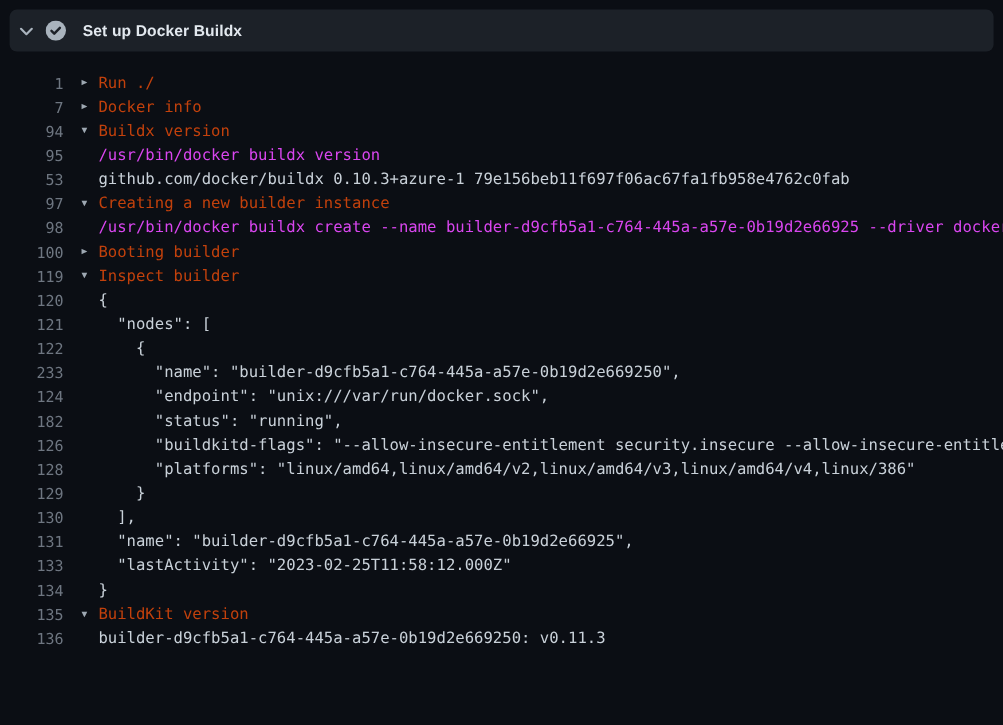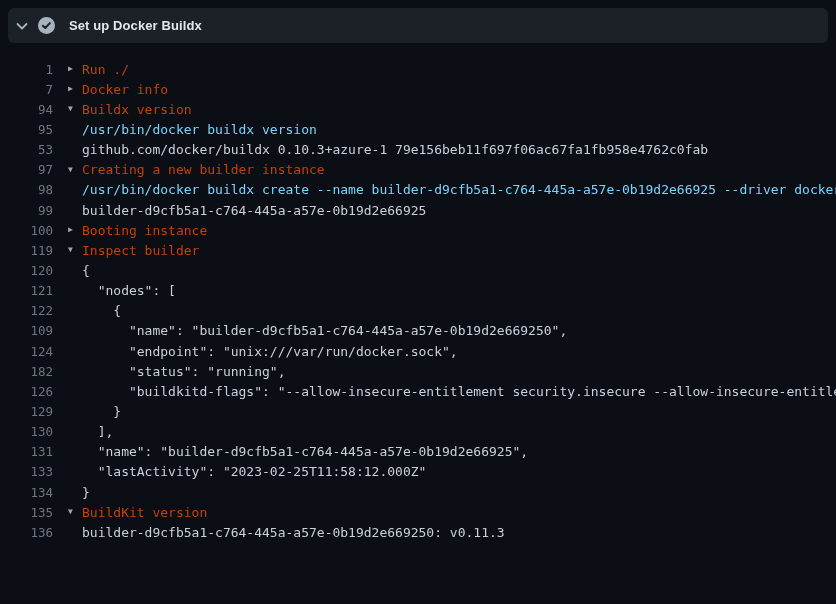--- a/index.html
+++ b/index.html
@@ -60,21 +60,21 @@
     flex: none;
   }
   .marker {
     width: 14px;
     flex: none;
     font-size: 8px;
     color: #9ea8b2;
     line-height: 1;
   }
   .group-collapsed .text, .group-expanded .text { color: #c2410c; }
-  .command .text { color: #7dd3fc; text-align: center; }
+  .command .text { color: #d946ef; text-align: center; }
   .output .text { color: #c9d1d9; text-align: right; }
   .group-collapsed, .group-expanded { cursor: pointer; }
 </style>
 </head>
 <body>
 
 <div class="step-header">
   <button class="chevron-btn">
     <span style="display:flex;">
       <svg width="16" height="16" viewBox="0 0 16 16" fill="none">
@@ -92,30 +92,30 @@
 </div>
 
 <div class="log">
     <div class="row group-collapsed"><span class="num">1</span><span class="content"><span class="marker">▶</span><span class="text">Run ./</span></span></div>
     <div class="row group-collapsed"><span class="num">7</span><span class="content"><span class="marker">▶</span><span class="text">Docker info</span></span></div>
     <div class="row group-expanded"><span class="num">94</span><span class="content"><span class="marker">▼</span><span class="text">Buildx version</span></span></div>
     <div class="row command"><span class="num">95</span><span class="content"><span class="marker"></span><span class="text">/usr/bin/docker buildx version</span></span></div>
     <div class="row output"><span class="num">53</span><span class="content"><span class="marker"></span><span class="text">github.com/docker/buildx 0.10.3+azure-1 79e156beb11f697f06ac67fa1fb958e4762c0fab</span></span></div>
     <div class="row group-expanded"><span class="num">97</span><span class="content"><span class="marker">▼</span><span class="text">Creating a new builder instance</span></span></div>
     <div class="row command"><span class="num">98</span><span class="content"><span class="marker"></span><span class="text">/usr/bin/docker buildx create --name builder-d9cfb5a1-c764-445a-a57e-0b19d2e66925 --driver docker-container</span></span></div>
-    <div class="row output"><span class="num">99</span><span class="content"><span class="marker"></span><span class="text">builder-d9cfb5a1-c764-445a-a57e-0b19d2e66925</span></span></div>
-    <div class="row group-collapsed"><span class="num">100</span><span class="content"><span class="marker">▶</span><span class="text">Booting instance</span></span></div>
+    <div class="row group-collapsed"><span class="num">100</span><span class="content"><span class="marker">▶</span><span class="text">Booting builder</span></span></div>
     <div class="row group-expanded"><span class="num">119</span><span class="content"><span class="marker">▼</span><span class="text">Inspect builder</span></span></div>
     <div class="row output"><span class="num">120</span><span class="content"><span class="marker"></span><span class="text">{</span></span></div>
     <div class="row output"><span class="num">121</span><span class="content"><span class="marker"></span><span class="text">  "nodes": [</span></span></div>
     <div class="row output"><span class="num">122</span><span class="content"><span class="marker"></span><span class="text">    {</span></span></div>
-    <div class="row output"><span class="num">109</span><span class="content"><span class="marker"></span><span class="text">      "name": "builder-d9cfb5a1-c764-445a-a57e-0b19d2e669250",</span></span></div>
+    <div class="row output"><span class="num">233</span><span class="content"><span class="marker"></span><span class="text">      "name": "builder-d9cfb5a1-c764-445a-a57e-0b19d2e669250",</span></span></div>
     <div class="row output"><span class="num">124</span><span class="content"><span class="marker"></span><span class="text">      "endpoint": "unix:///var/run/docker.sock",</span></span></div>
     <div class="row output"><span class="num">182</span><span class="content"><span class="marker"></span><span class="text">      "status": "running",</span></span></div>
     <div class="row output"><span class="num">126</span><span class="content"><span class="marker"></span><span class="text">      "buildkitd-flags": "--allow-insecure-entitlement security.insecure --allow-insecure-entitlement networ</span></span></div>
+    <div class="row output"><span class="num">128</span><span class="content"><span class="marker"></span><span class="text">      "platforms": "linux/amd64,linux/amd64/v2,linux/amd64/v3,linux/amd64/v4,linux/386"</span></span></div>
     <div class="row output"><span class="num">129</span><span class="content"><span class="marker"></span><span class="text">    }</span></span></div>
     <div class="row output"><span class="num">130</span><span class="content"><span class="marker"></span><span class="text">  ],</span></span></div>
     <div class="row output"><span class="num">131</span><span class="content"><span class="marker"></span><span class="text">  "name": "builder-d9cfb5a1-c764-445a-a57e-0b19d2e66925",</span></span></div>
     <div class="row output"><span class="num">133</span><span class="content"><span class="marker"></span><span class="text">  "lastActivity": "2023-02-25T11:58:12.000Z"</span></span></div>
     <div class="row output"><span class="num">134</span><span class="content"><span class="marker"></span><span class="text">}</span></span></div>
     <div class="row group-expanded"><span class="num">135</span><span class="content"><span class="marker">▼</span><span class="text">BuildKit version</span></span></div>
     <div class="row output"><span class="num">136</span><span class="content"><span class="marker"></span><span class="text">builder-d9cfb5a1-c764-445a-a57e-0b19d2e669250: v0.11.3</span></span></div>
   </div>
 
 </body></html>

